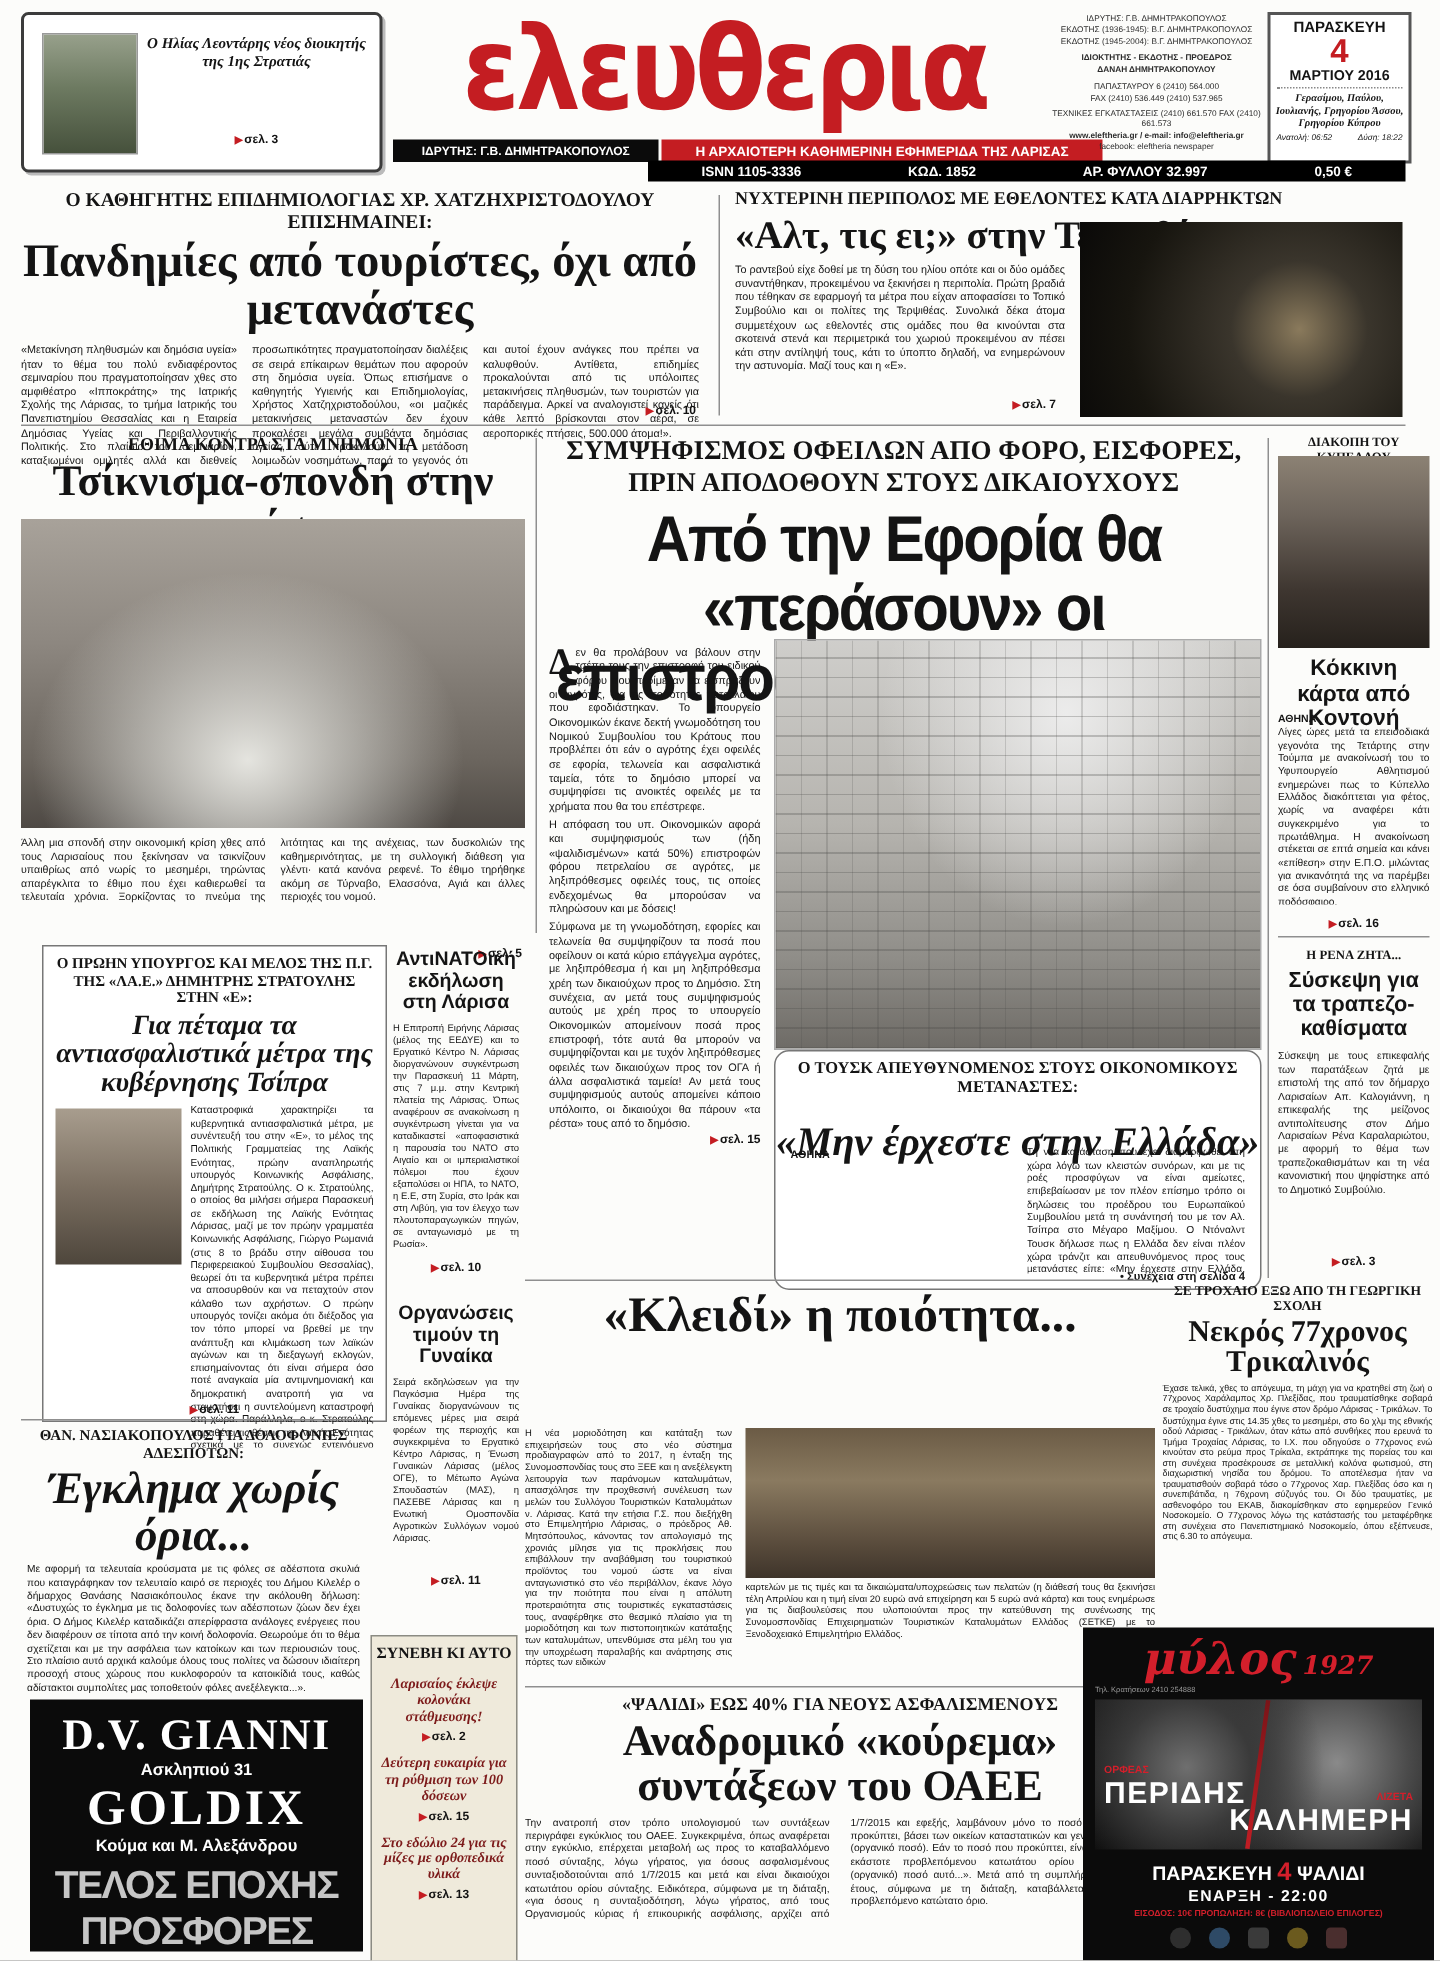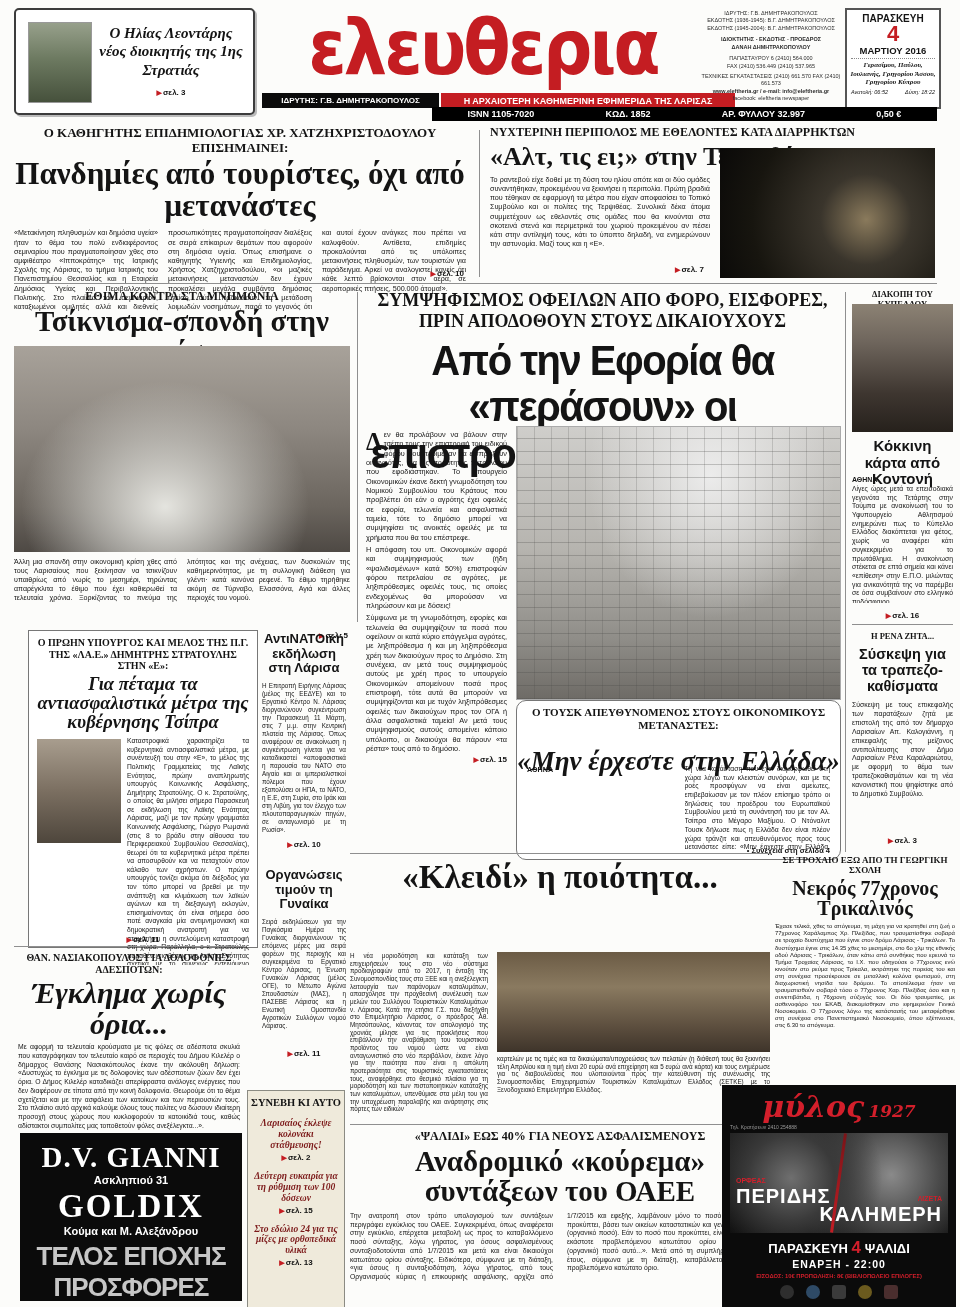--- a/index.html
+++ b/index.html
@@ -42,21 +42,21 @@
   .brief-item{font-family:"Liberation Serif",serif;font-style:italic;font-weight:bold;color:#7c1a1a;font-size:9.5px;line-height:1.15;}
   .sm{font-size:5.5px;line-height:1.35;color:#2c2c2c;text-align:center;}
 </style>
 </head>
 <body>
 
 <div class="page">
 
   <div class="abs promo" style="left:14px;top:8px;width:237px;height:103px;">
     <div class="photo ph-leontaris" style="left:12px;top:12px;width:62px;height:79px;"></div>
-    <div class="abs serif" style="left:82px;top:14px;width:146px;font-weight:bold;font-style:italic;font-size:15px;line-height:1.22;text-align:center;">Ο Ηλίας Λεοντάρης νέος διοικητής της 1ης Στρατιάς</div>
+    <div class="abs serif" style="left:82px;top:14px;width:146px;font-weight:bold;font-style:italic;font-size:10px;line-height:1.22;text-align:center;">Ο Ηλίας Λεοντάρης νέος διοικητής της 1ης Στρατιάς</div>
     <div class="abs pgref" style="left:82px;top:78px;width:146px;text-align:center;">
       <span class="arr">▶</span><b>σελ. 3</b>
     </div>
   </div>
 
   <div class="abs" style="left:262px;top:4px;width:442px;height:86px;display:flex;align-items:center;justify-content:center;">
     <span class="logo">ελευθερια</span>
   </div>
   <div class="abs bar" style="left:262px;top:93px;width:177px;height:15px;background:#0b0b0b;font-size:8px;">ΙΔΡΥΤΗΣ: Γ.Β. ΔΗΜΗΤΡΑΚΟΠΟΥΛΟΣ</div>
   <div class="abs bar" style="left:441px;top:93px;width:294px;height:15px;background:#c41d22;font-size:9px;">Η ΑΡΧΑΙΟΤΕΡΗ ΚΑΘΗΜΕΡΙΝΗ ΕΦΗΜΕΡΙΔΑ ΤΗΣ ΛΑΡΙΣΑΣ</div>
@@ -80,21 +80,21 @@
     <div style="font-weight:bold;font-size:9.5px;">ΜΑΡΤΙΟΥ 2016</div>
     <div class="dotline"></div>
     <div class="serif" style="font-weight:bold;font-style:italic;font-size:7px;line-height:1.25;padding:0 3px;">Γερασίμου, Παύλου, Ιουλιανής, Γρηγορίου Άσσου, Γρηγορίου Κύπρου</div>
     <div style="display:flex;justify-content:space-between;padding:2px 4px 0 4px;font-size:5.5px;font-style:italic;">
       <span>Ανατολή: 06:52</span>
       <span>Δύση: 18:22</span>
     </div>
   </div>
 
   <div class="abs bar" style="left:432px;top:107px;width:505px;height:14px;background:#000;font-size:9px;justify-content:space-around;">
-    <span>ISNN 1105-7020</span>
+    <span>ISNN 1105-3336</span>
     <span>ΚΩΔ. 1852</span>
     <span>ΑΡ. ΦΥΛΛΟΥ  32.997</span>
     <span>0,50 €</span>
   </div>
 
   <div class="abs" style="left:14px;top:126px;width:452px;height:152px;">
     <div class="kicker" style="font-size:13px;">Ο ΚΑΘΗΓΗΤΗΣ ΕΠΙΔΗΜΙΟΛΟΓΙΑΣ ΧΡ. ΧΑΤΖΗΧΡΙΣΤΟΔΟΥΛΟΥ ΕΠΙΣΗΜΑΙΝΕΙ:</div>
     <div class="hl" style="font-size:31px;margin-top:2px;">Πανδημίες από τουρίστες, όχι από μετανάστες</div>
     <div class="body-txt" style="margin-top:6px;height:92px;font-size:7.2px;columns:3;column-gap:10px;">«Μετακίνηση πληθυσμών και δημόσια υγεία» ήταν το θέμα του πολύ ενδιαφέροντος σεμιναρίου που πραγματοποίησαν χθες στο αμφιθέατρο «Ιπποκράτης» της Ιατρικής Σχολής της Λάρισας, το τμήμα Ιατρικής του Πανεπιστημίου Θεσσαλίας και η Εταιρεία Δημόσιας Υγείας και Περιβαλλοντικής Πολιτικής. Στο πλαίσιο του σεμιναρίου, καταξιωμένοι ομιλητές αλλά και διεθνείς προσωπικότητες πραγματοποίησαν διαλέξεις σε σειρά επίκαιρων θεμάτων που αφορούν στη δημόσια υγεία. Όπως επισήμανε ο καθηγητής Υγιεινής και Επιδημιολογίας, Χρήστος Χατζηχριστοδούλου, «οι μαζικές μετακινήσεις μεταναστών δεν έχουν προκαλέσει μεγάλα συμβάντα δημόσιας υγείας, ούτε προκαλούν τη μετάδοση λοιμωδών νοσημάτων, παρά το γεγονός ότι και αυτοί έχουν ανάγκες που πρέπει να καλυφθούν. Αντίθετα, επιδημίες προκαλούνται από τις υπόλοιπες μετακινήσεις πληθυσμών, των τουριστών για παράδειγμα. Αρκεί να αναλογιστεί κανείς ότι κάθε λεπτό βρίσκονται στον αέρα, σε αεροπορικές πτήσεις, 500.000 άτομα!».</div>
     <div class="abs pgref" style="right:2px;bottom:0;">

